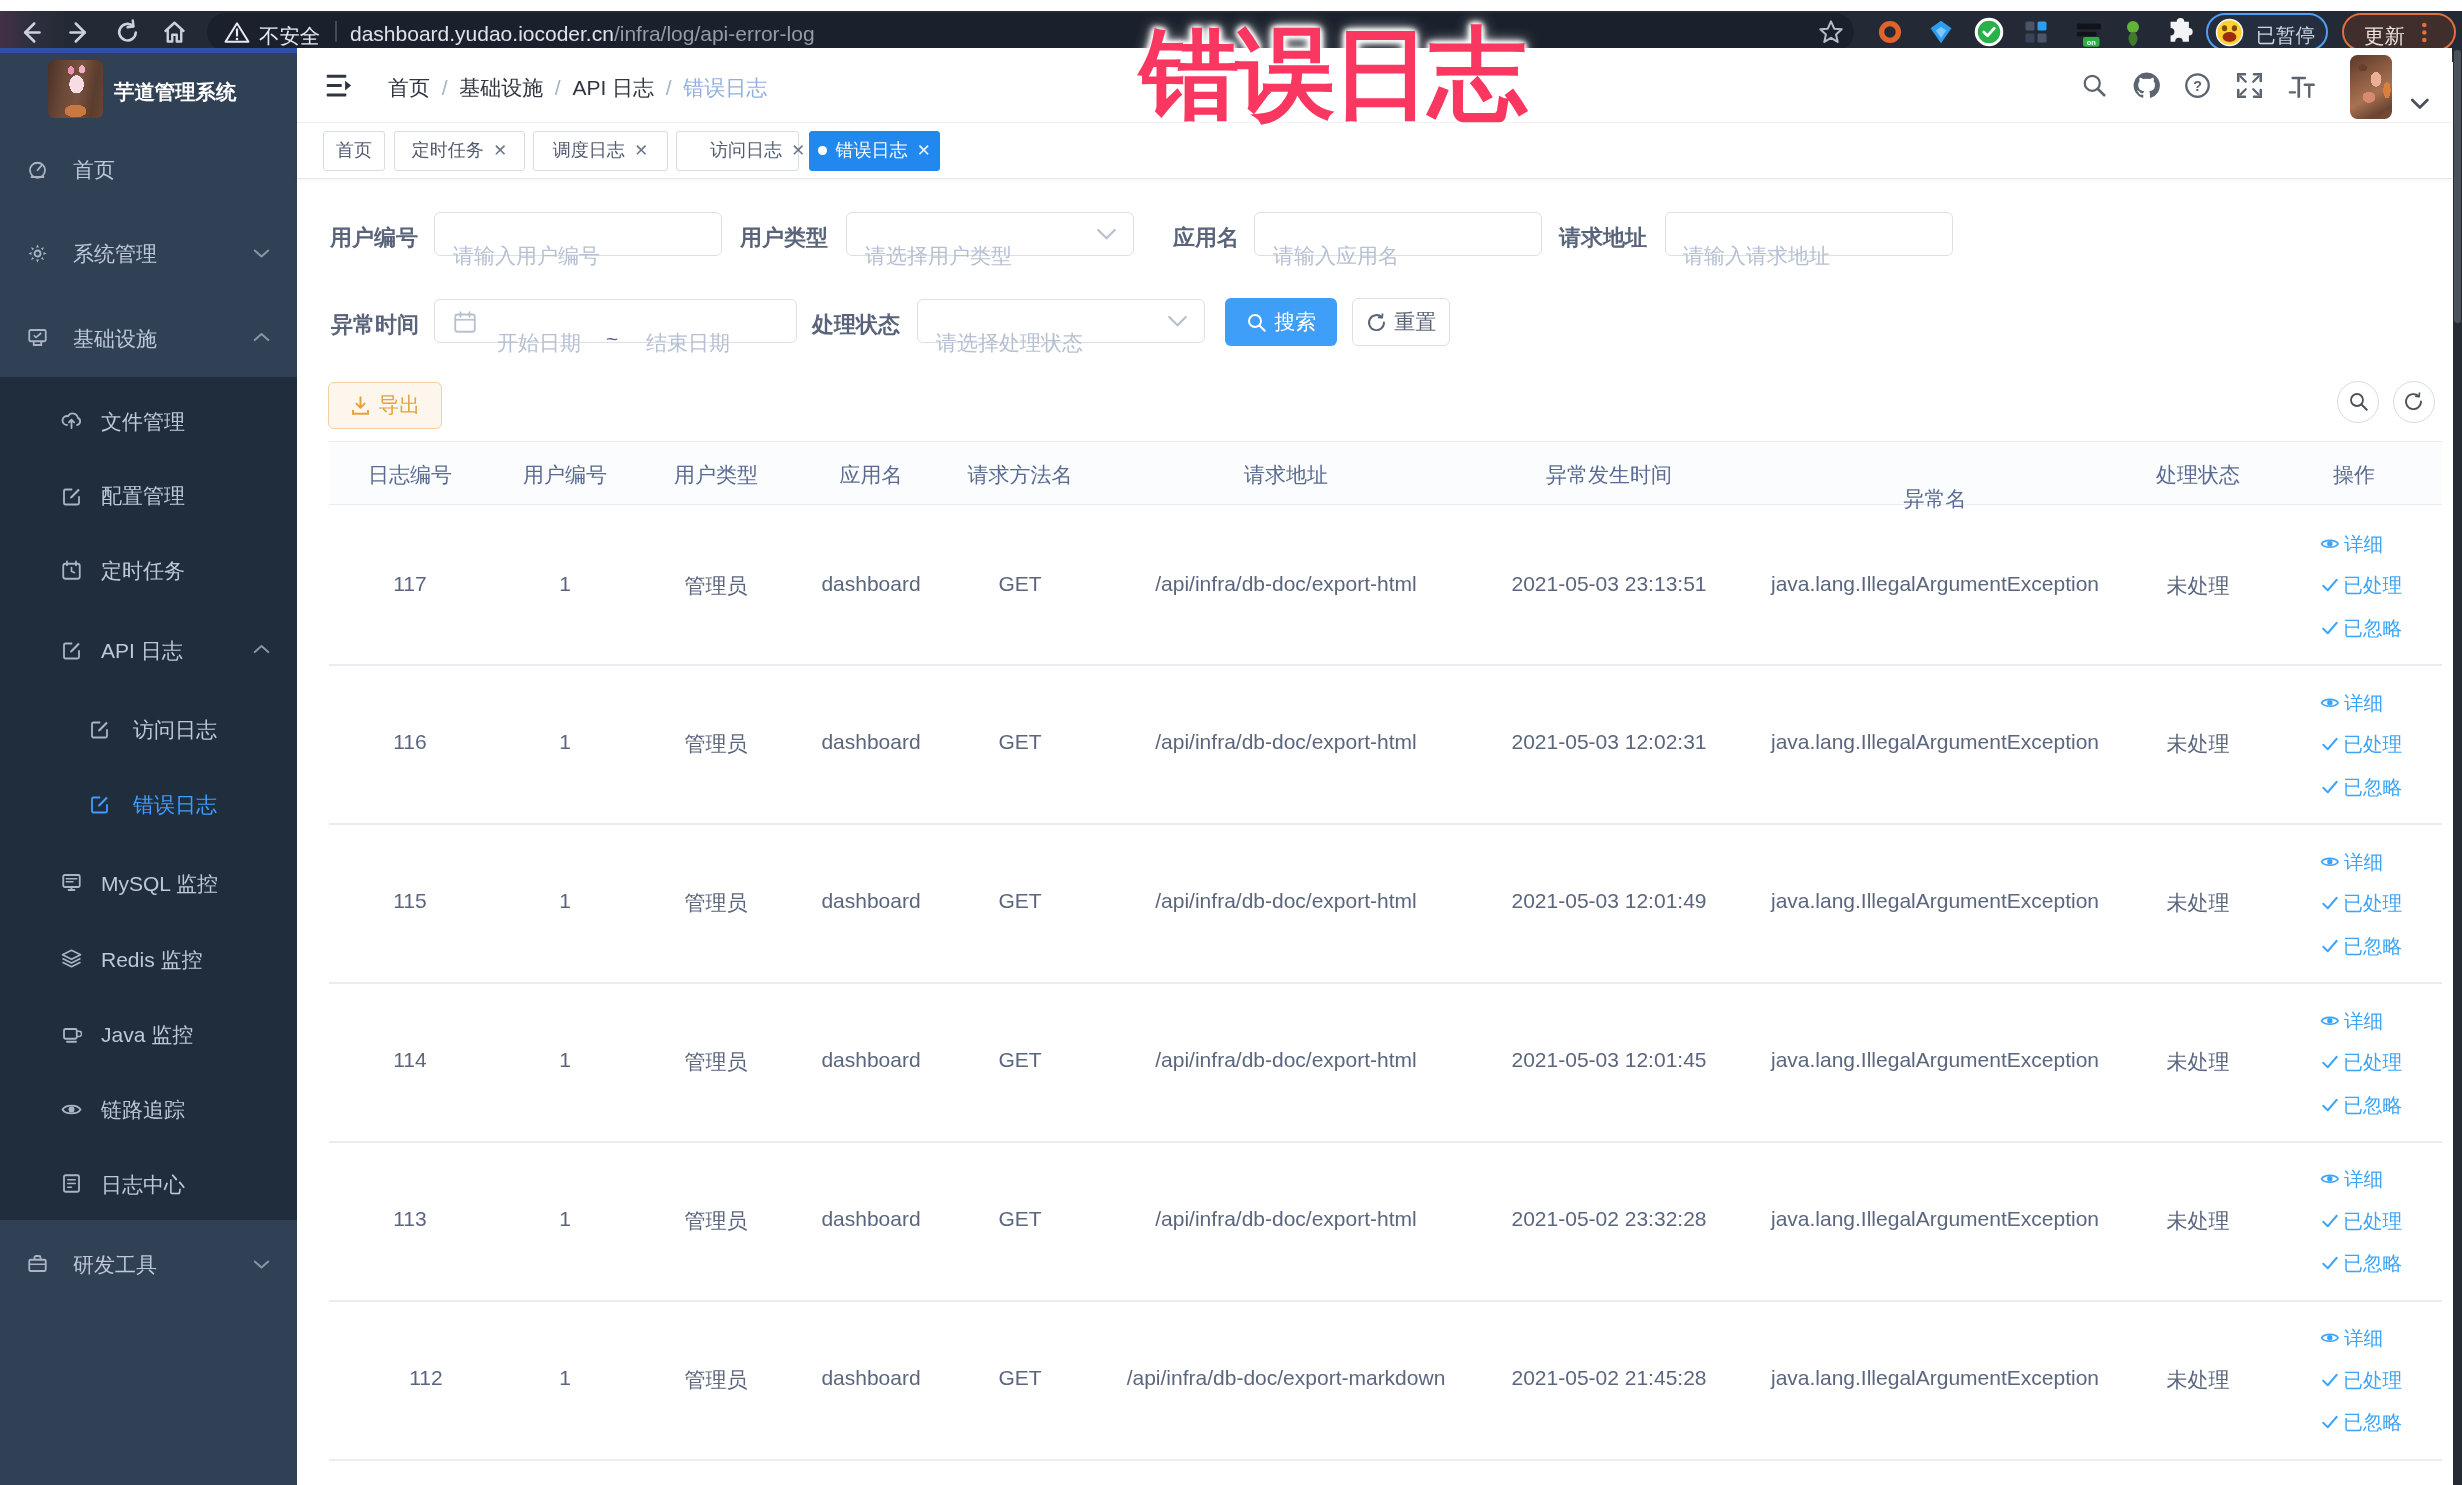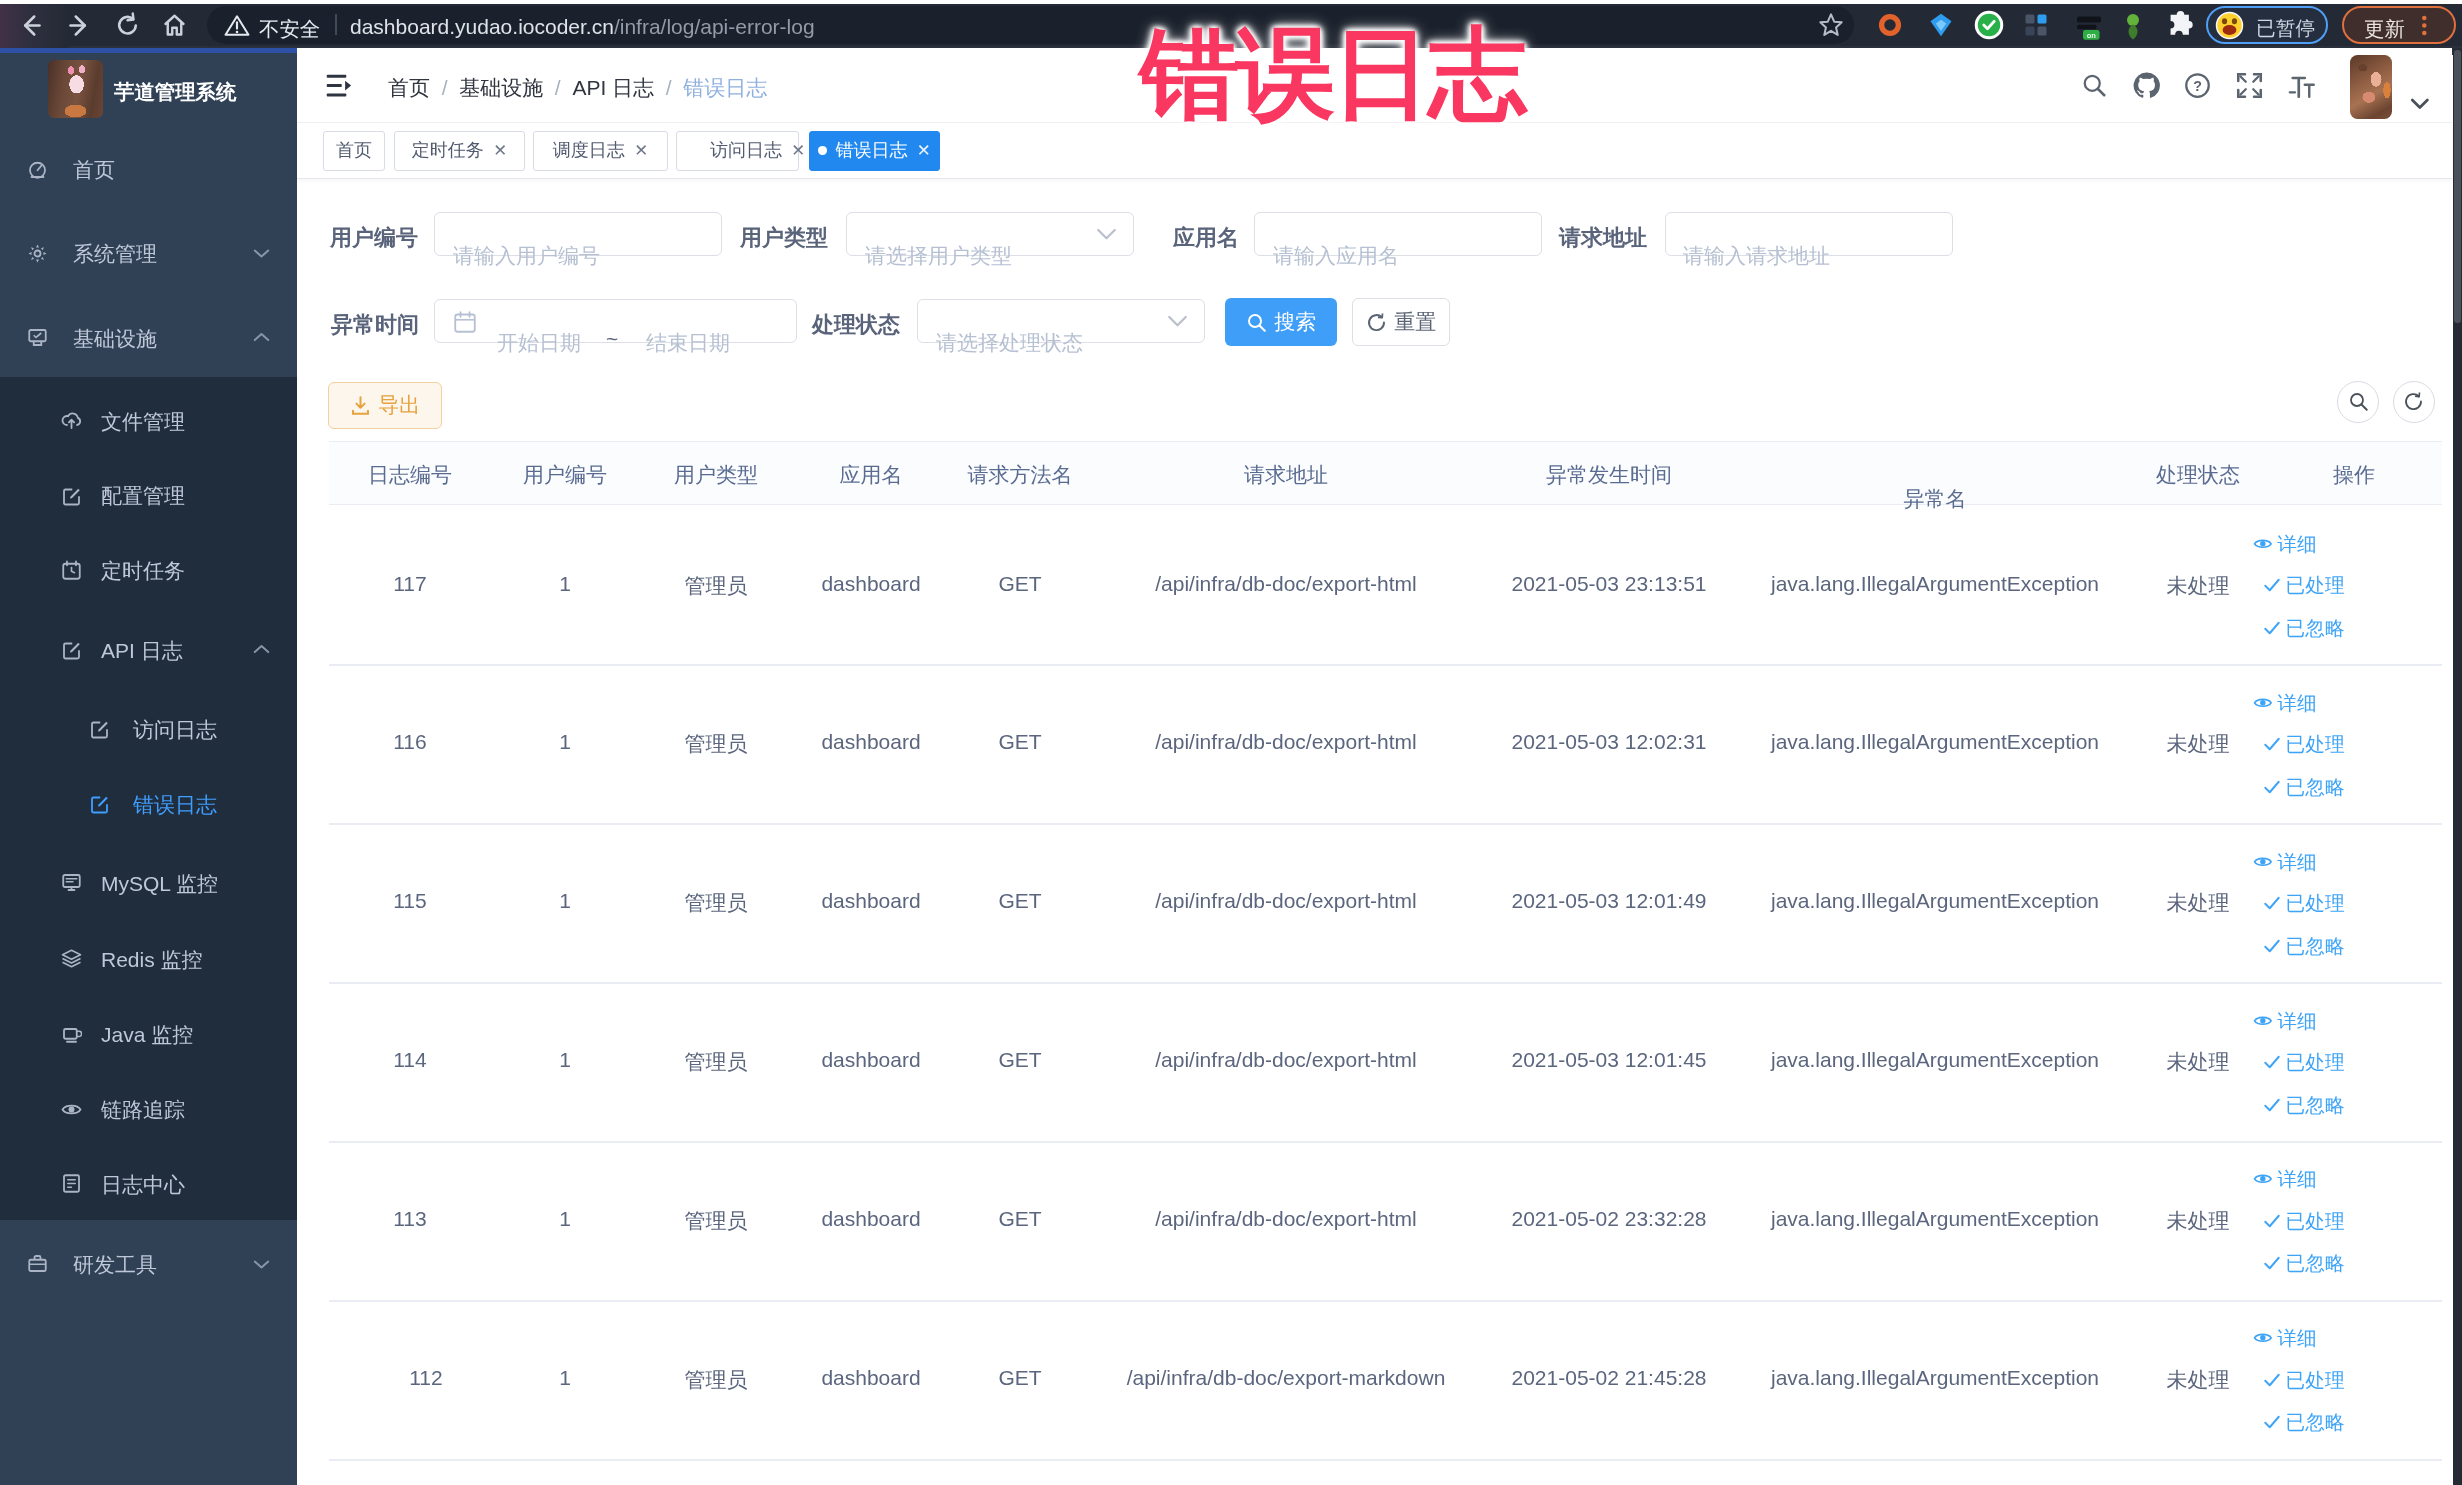--- a/index.html
+++ b/index.html
@@ -1,20 +1,20 @@
 <!DOCTYPE html>
 <html style="font-size:12px"><head><meta charset="utf-8">
 <style>
 *{margin:0;padding:0;box-sizing:border-box;}
 html,body{width:2462px;height:1486px;overflow:hidden;background:#fff;}
 body{font-family:"Liberation Sans",sans-serif;position:relative;}
 .abs{position:absolute;}
 svg{display:block;}
 
-#chrome{left:0;top:4px;width:2462px;height:51px;background:linear-gradient(#242a35 0 42px,#2a303c 42px 48px);}
+#chrome{left:0;top:11px;width:2462px;height:51px;background:linear-gradient(#242a35 0 42px,#2a303c 42px 48px);}
 #chrome .ledge{left:0;top:0;width:68px;height:48px;background:linear-gradient(90deg,#433147 0%,#2e2f3e 45%,#242a35 100%);}
 #omni{left:207px;top:2.3px;width:1647px;height:38px;border-radius:19px;background:#1b212c;}
 .ctxt{color:#e6eaf0;font-size:20.4px;}
 .urlmain{color:#dfe3e9;font-size:21px;}
 .urlpath{color:#939ba7;font-size:21px;}
 
 #sidebar{left:0;top:48px;width:297px;height:1437px;background:#304156;}
 #submenu{left:0;top:329px;width:297px;height:843px;background:#1f2d3d;}
 #progress{left:0;top:48px;width:297px;height:5.3px;background:#2d51a6;}
 .mitem{position:absolute;color:#bfc8d9;font-size:21px;white-space:nowrap;}
@@ -46,21 +46,21 @@
 .tdot{display:inline-block;width:8.3px;height:8.3px;border-radius:50%;background:#fff;vertical-align:1.5px;margin-right:9px;}
 
 .flabel{position:absolute;font-size:22px;font-weight:700;color:#59637a;white-space:nowrap;}
 .finput{position:absolute;height:44px;border:1.5px solid #dcdfe6;border-radius:6px;background:#fff;}
 .ph{position:absolute;font-size:21px;color:#b6c0d2;white-space:nowrap;margin-top:19px;}
 
 .btn{position:absolute;height:48px;border-radius:6px;font-size:21px;text-align:center;white-space:nowrap;}
 
 .th{position:absolute;font-size:21px;font-weight:500;color:#5a6b92;text-align:center;white-space:nowrap;}
 .td{position:absolute;font-size:21px;color:#5b667e;text-align:center;white-space:nowrap;}
-.lnk{position:absolute;font-size:19.7px;color:#3ea4f7;white-space:nowrap;}
+.lnk{position:absolute;font-size:19.7px;color:#3ea4f7;text-align:center;white-space:nowrap;}
 .rowb{position:absolute;left:329px;width:2113px;height:1.5px;background:#e9edf3;}
 
 #anno{left:1140px;top:16.7px;width:424px;font-size:99px;line-height:114px;font-weight:700;letter-spacing:-3px;color:#fa3760;white-space:nowrap;
 text-shadow:0 0 4.5px #fff,0 0 9px #fff,0 0 15px rgba(255,255,255,.9),1.5px 1.5px 6px #fff,-1.5px -1.5px 6px #fff;}
 #scrollbar{left:2453px;top:48px;width:9.8px;height:1437px;background:#262b33;}
 #scrollthumb{left:2454px;top:50px;width:6.8px;height:273px;background:#4a515b;border-radius:3px;}
 </style></head>
 <body>
 
 <div class="abs" id="chrome">

